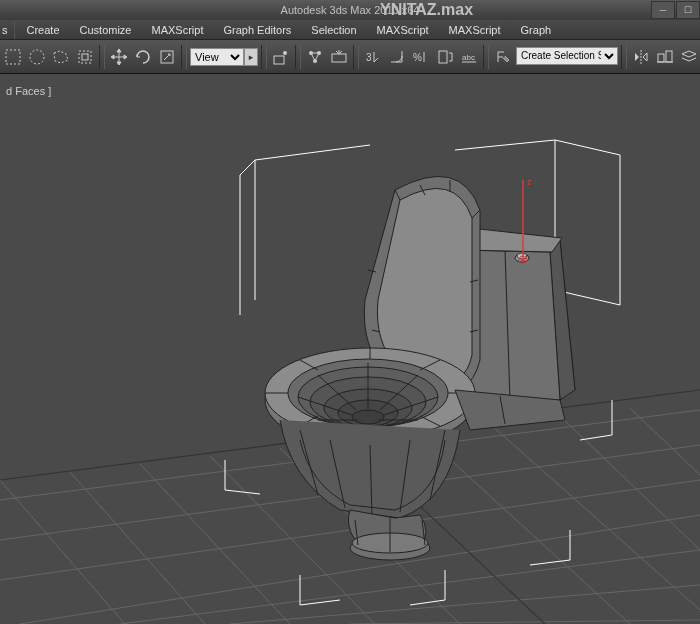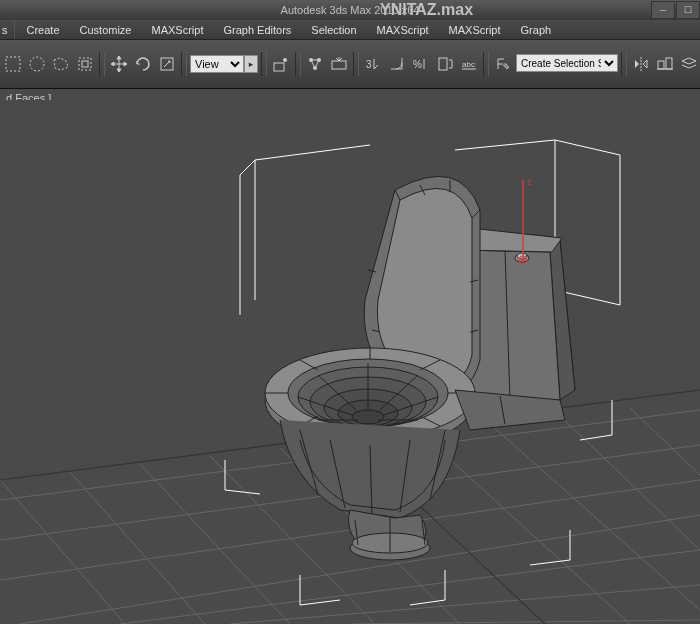--- a/index.html
+++ b/index.html
@@ -8,32 +8,32 @@
   .titlebar { height: 20px; background: linear-gradient(#5a5a5a, #3a3a3a); display: flex; align-items: center; justify-content: center; position: relative; }
   .titlebar .app-title { color: #c0c0c0; font-size: 11px; }
   .titlebar .file-name { position: absolute; left: 380px; color: #c0c0c0; font-size: 16px; font-weight: bold; }
   .titlebar .sys-buttons { position: absolute; right: 0; display: flex; }
   .titlebar .sys-btn { width: 24px; height: 18px; background: #555; border: 1px solid #333; margin-left: 1px; display: flex; align-items: center; justify-content: center; color: #ccc; font-size: 9px; }
   
   .menubar { height: 20px; background: linear-gradient(#4a4a4a, #3a3a3a); display: flex; align-items: center; padding-left: 2px; border-bottom: 1px solid #222; }
   .menubar .menu-item { padding: 3px 10px; color: #e0e0e0; cursor: default; }
   .menubar .edge-item { padding: 3px 6px 3px 0; color: #e0e0e0; border-right: 1px solid #555; margin-right: 2px; }
   
-  .toolbar { height: 49px; background: linear-gradient(#555, #3a3a3a); display: flex; align-items: center; padding-left: 2px; border-bottom: 1px solid #111; gap: 2px; }
+  .toolbar { height: 34px; background: linear-gradient(#555, #3a3a3a); display: flex; align-items: center; padding-left: 2px; border-bottom: 1px solid #111; gap: 2px; }
   .tb-btn { width: 22px; height: 24px; display: flex; align-items: center; justify-content: center; border: 1px solid transparent; }
   .tb-sep { width: 6px; height: 24px; border-left: 1px solid #2a2a2a; border-right: 1px solid #5a5a5a; margin: 0 1px; }
   
   .view-combo { height: 20px; display: flex; align-items: center; }
   .view-combo select { height: 18px; font-size: 11px; background: #e8e8e8; border: 1px solid #888; width: 54px; }
   .view-combo .go { width: 14px; height: 18px; background: #d0d0d0; border: 1px solid #888; font-size: 9px; display:flex;align-items:center;justify-content:center;color:#333; }
   
   .sel-combo { width: 102px; height: 20px; }
   .sel-combo select { width: 100%; height: 18px; font-size: 10px; background: #e8e8e8; border: 1px solid #888; }
   
-  .status-line { padding: 3px 6px; color: #ccc; font-size: 11px; background: #4a4a4a; }
+  .status-line { padding: 11px 6px; color: #ccc; font-size: 11px; background: #4a4a4a; }
   
   .viewport { position: absolute; top: 100px; left: 0; right: 0; bottom: 0; background: #4a4a4a; }
   .viewport svg { width: 100%; height: 100%; display:block; }
   
   .icon-svg { width: 18px; height: 18px; }
 </style>
 </head>
 <body>
 
 <div class="titlebar">

